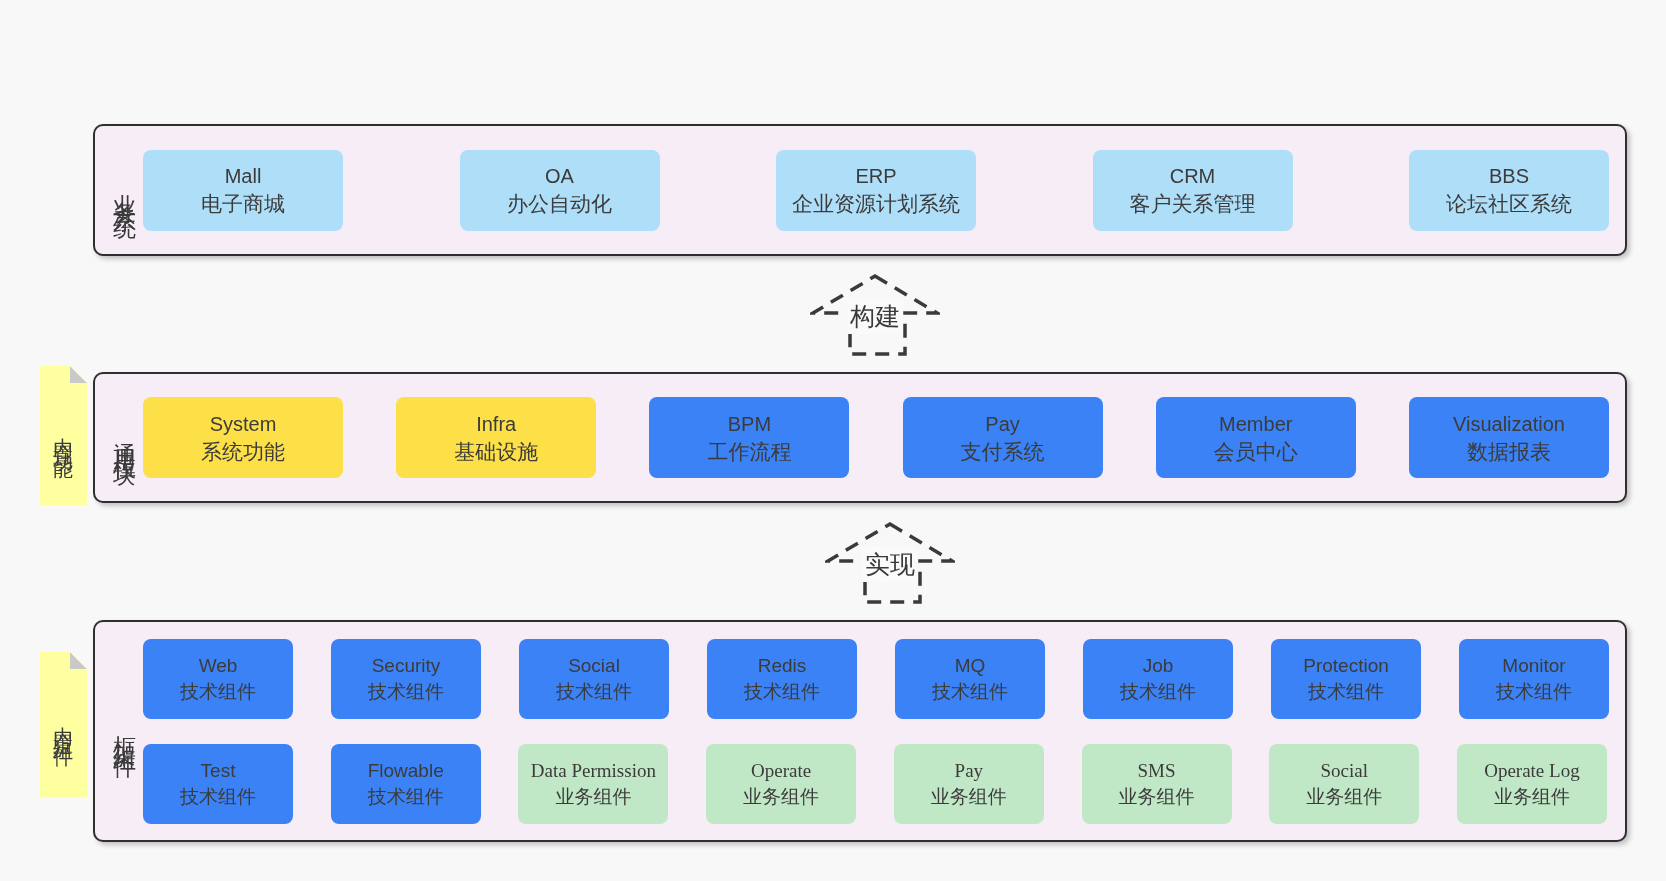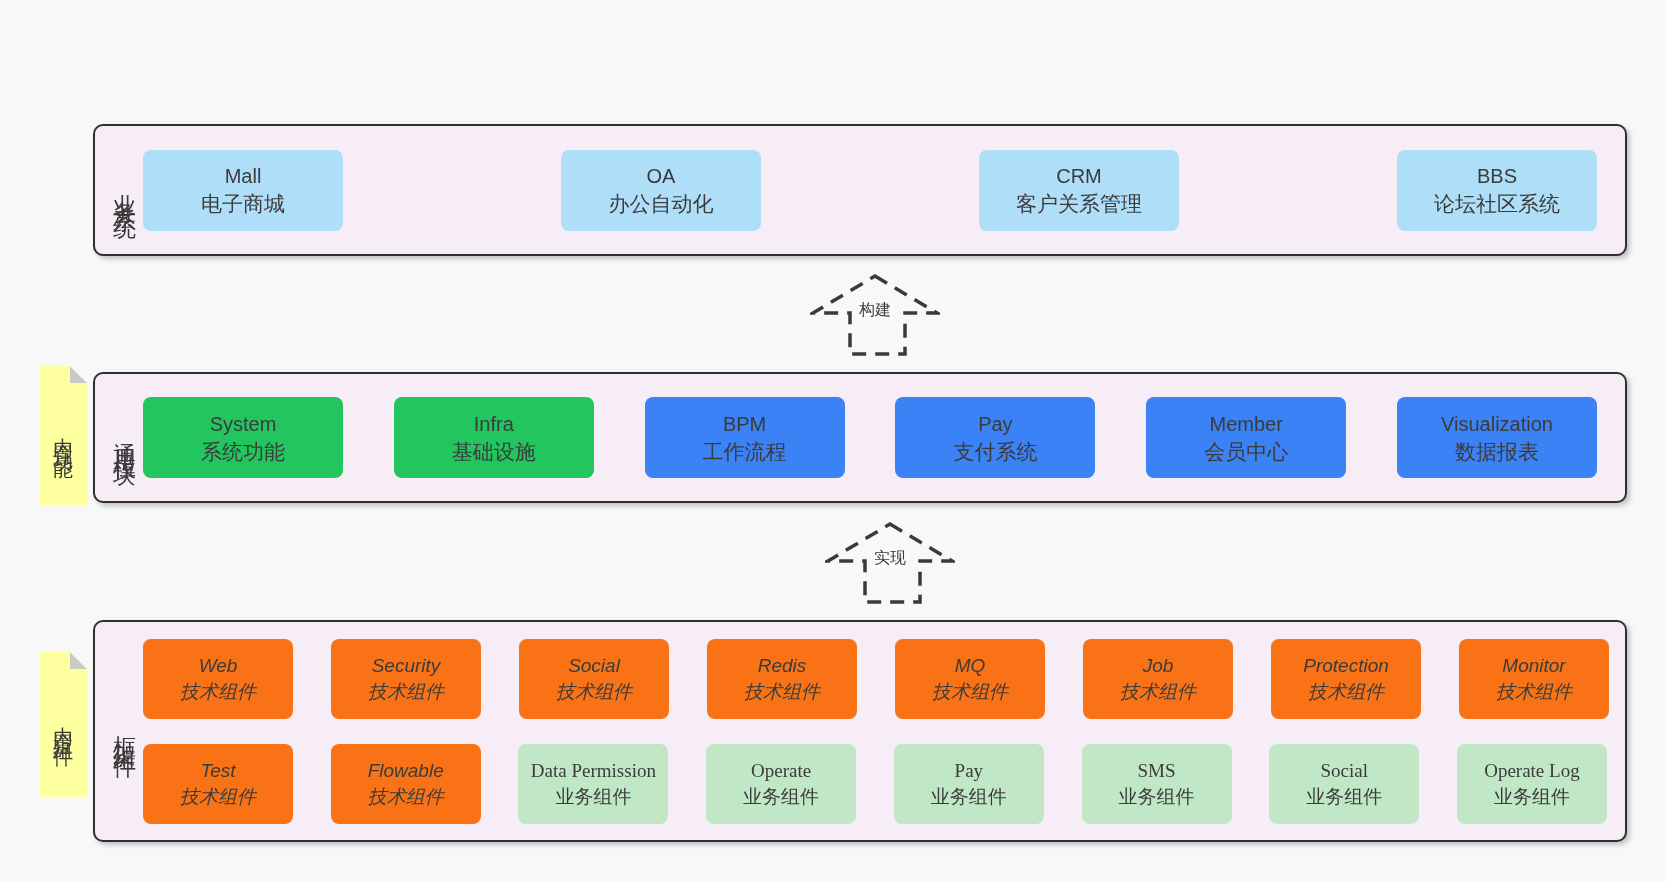--- a/index.html
+++ b/index.html
@@ -41,21 +41,21 @@
     margin-left:12px;
     width:36px;
     text-align:center;
     flex:none;
     line-height:36px;
   }
   .boxes-row{
     flex:1;
     display:flex;
     justify-content:space-between;
-    padding-right:28px;
+    padding-right:16px;
   }
   .rows-col{
     flex:1;
     display:flex;
     flex-direction:column;
     gap:25px;
     padding-right:16px;
   }
   
   .box{
@@ -67,23 +67,23 @@
     text-align:center;
     color:#3b3b3b;
   }
   .box-lg{width:200px;height:81px;flex:none;}
   .box-sm{width:150px;height:80px;flex:none;}
   .box-title{font-size:20px;line-height:28px;}
   .box-sub{font-size:21px;line-height:28px;}
   .box-sm .box-title{font-size:19px;line-height:26px;}
   .box-sm .box-sub{font-size:19px;line-height:26px;}
   .c-blue{background:#aedef8;}
-  .c-red{background:#22c55e;}
+  .c-red{background:#fde047;}
   .c-pink{background:#3b82f6;}
-  .c-green{background:#f97316;font-style:italic;}
+  .c-green{background:#3b82f6;}
   .c-lightgreen{background:#c1e8c6;font-family:Liberation Serif, serif;}
   
   .note{
     position:absolute;
     left:40px;
     width:47px;
     background:#feff9e;
     z-index:1;
     display:flex;
     align-items:center;
@@ -119,40 +119,44 @@
   .arrow-build{left:810px;top:273px;}
   .arrow-implement{left:825px;top:521px;}
   .arrow svg{display:block;width:100%;height:100%;}
   .arrow-label{
     position:absolute;
     left:50%;
     top:26px;
     transform:translateX(-50%);
     background:#fafafa;
     padding:1px 3px;
-    font-size:16px;
+    font-size:25px;
     color:#3a3a3a;
     white-space:nowrap;
   }
 </style>
 </head>
 <body>
 
 <div class="stage">
 
   <div class="layer layer-business">
     <div class="layer-label">业务系统</div>
     <div class="boxes-row">
       <div class="box box-lg c-blue">
         <div class="box-title">Mall</div>
         <div class="box-sub">电子商城</div>
       </div>
       <div class="box box-lg c-blue">
         <div class="box-title">OA</div>
         <div class="box-sub">办公自动化</div>
+      </div>
+      <div class="box box-lg c-blue">
+        <div class="box-title">ERP</div>
+        <div class="box-sub">企业资源计划系统</div>
       </div>
       <div class="box box-lg c-blue">
         <div class="box-title">CRM</div>
         <div class="box-sub">客户关系管理</div>
       </div>
       <div class="box box-lg c-blue">
         <div class="box-title">BBS</div>
         <div class="box-sub">论坛社区系统</div>
       </div>
     </div>

